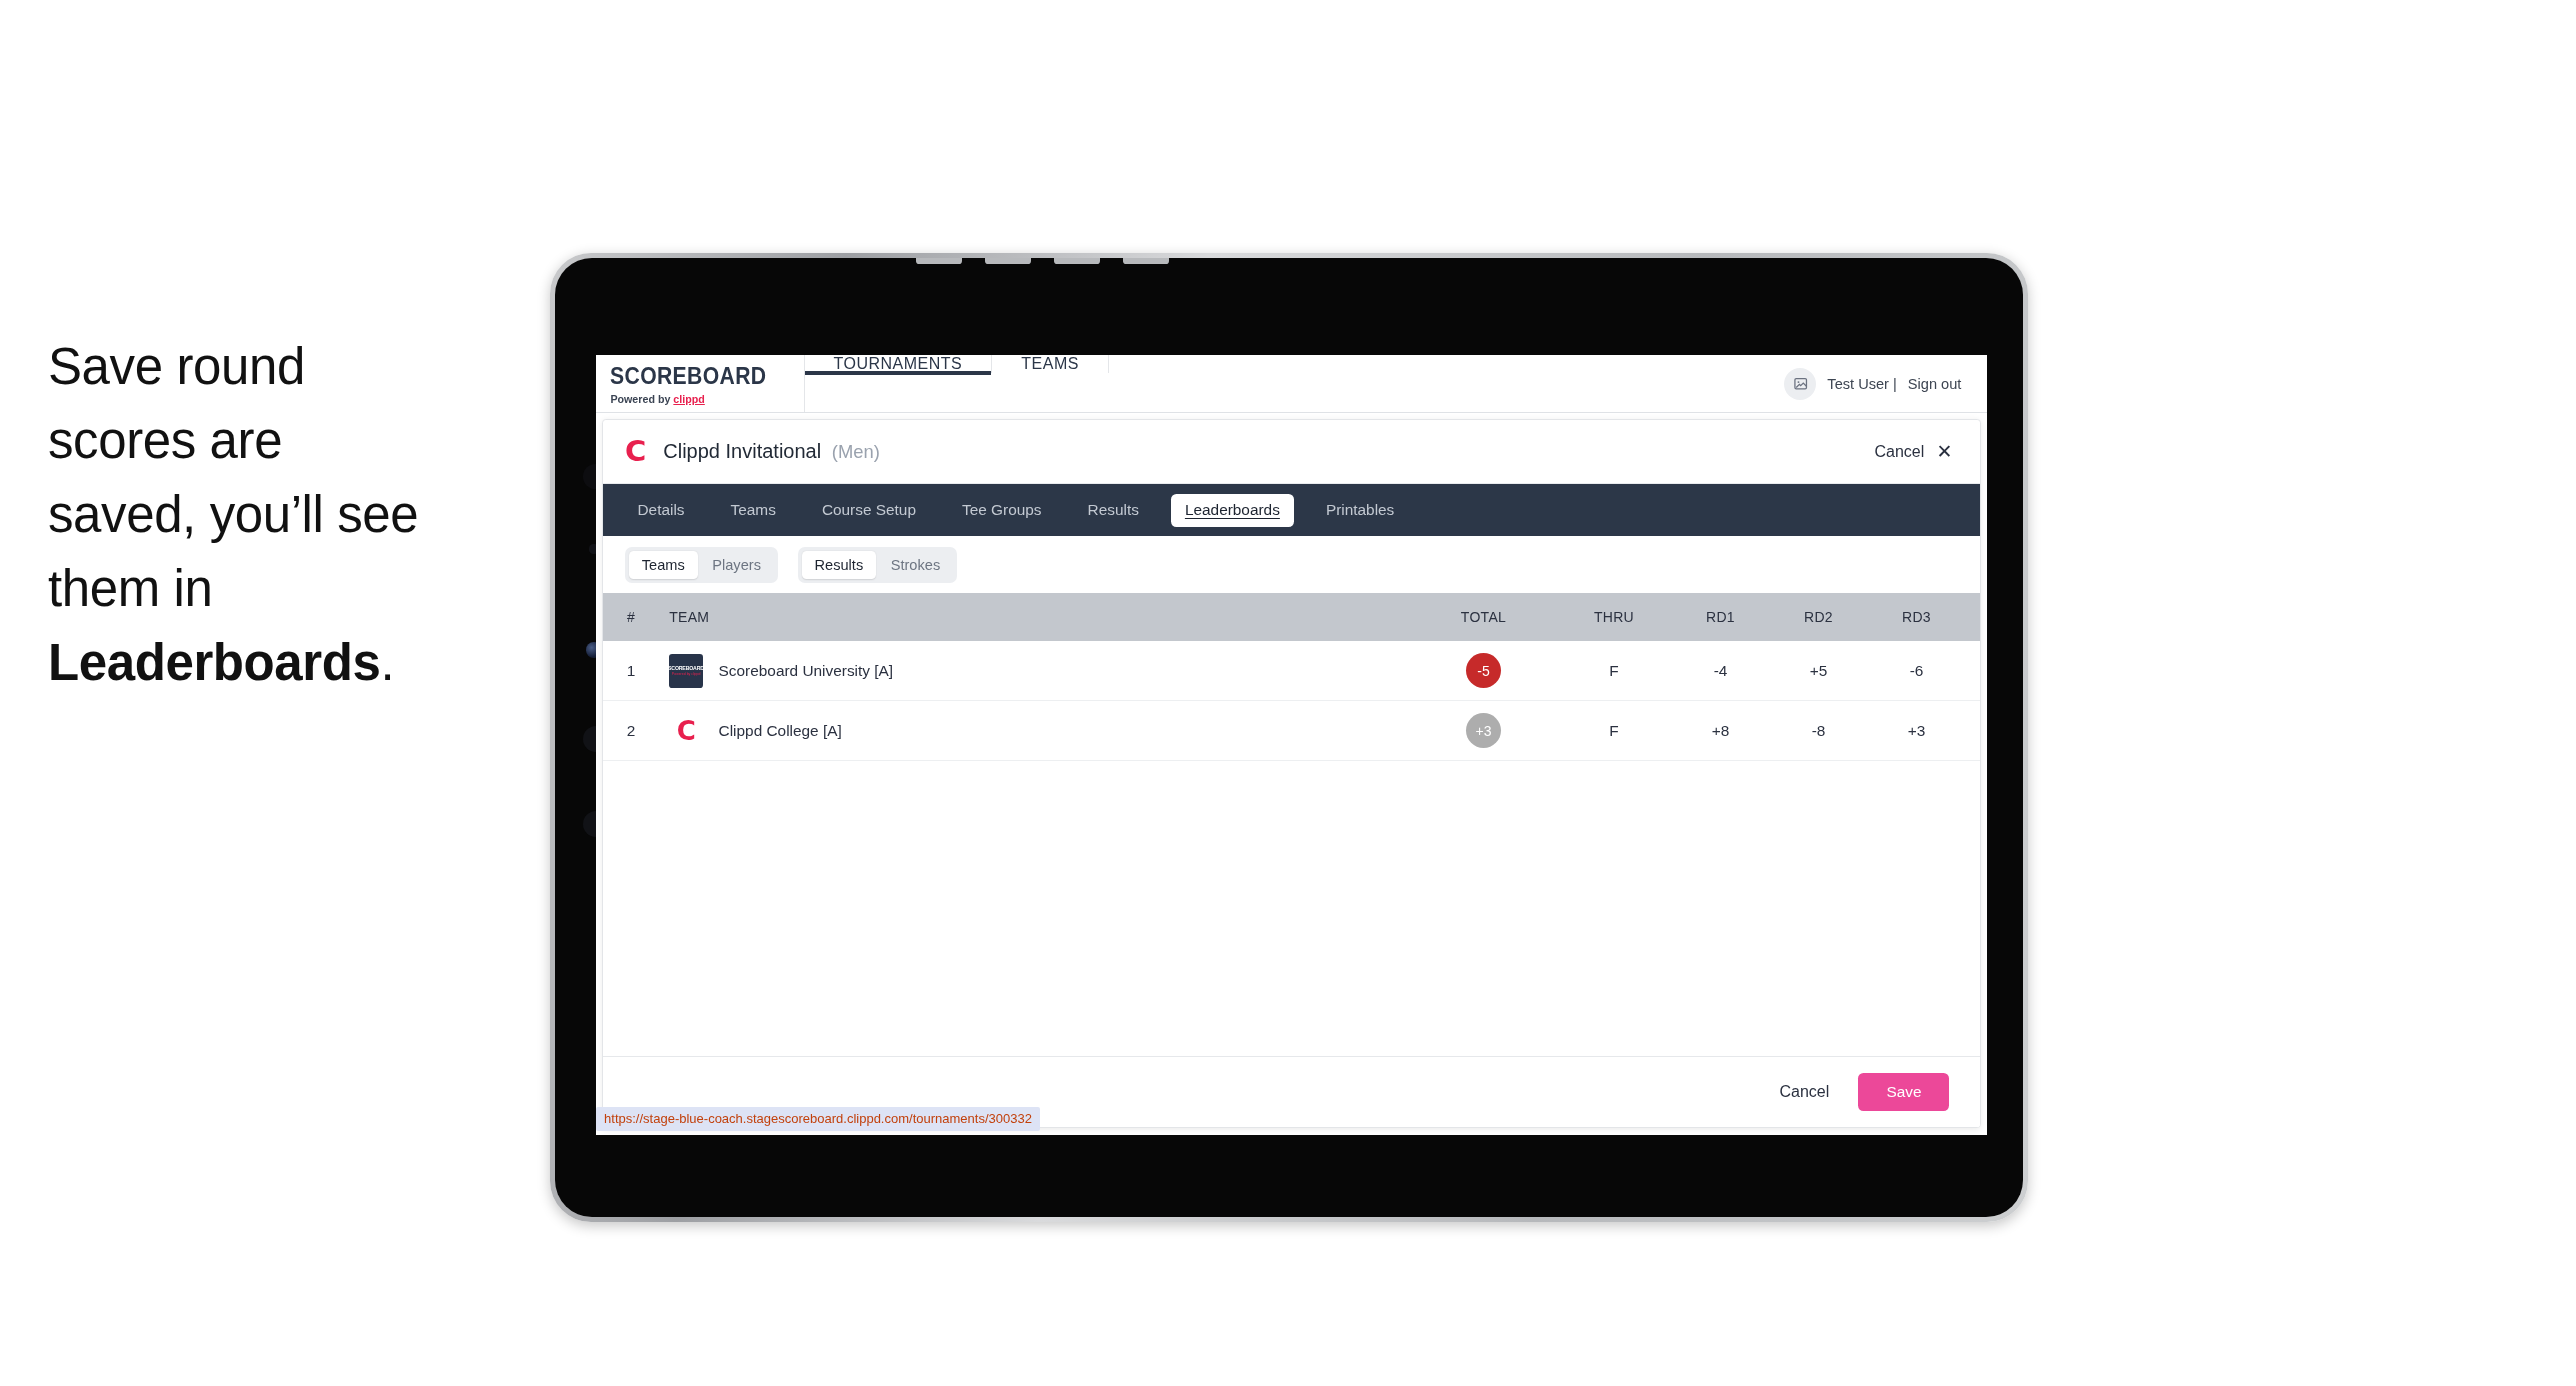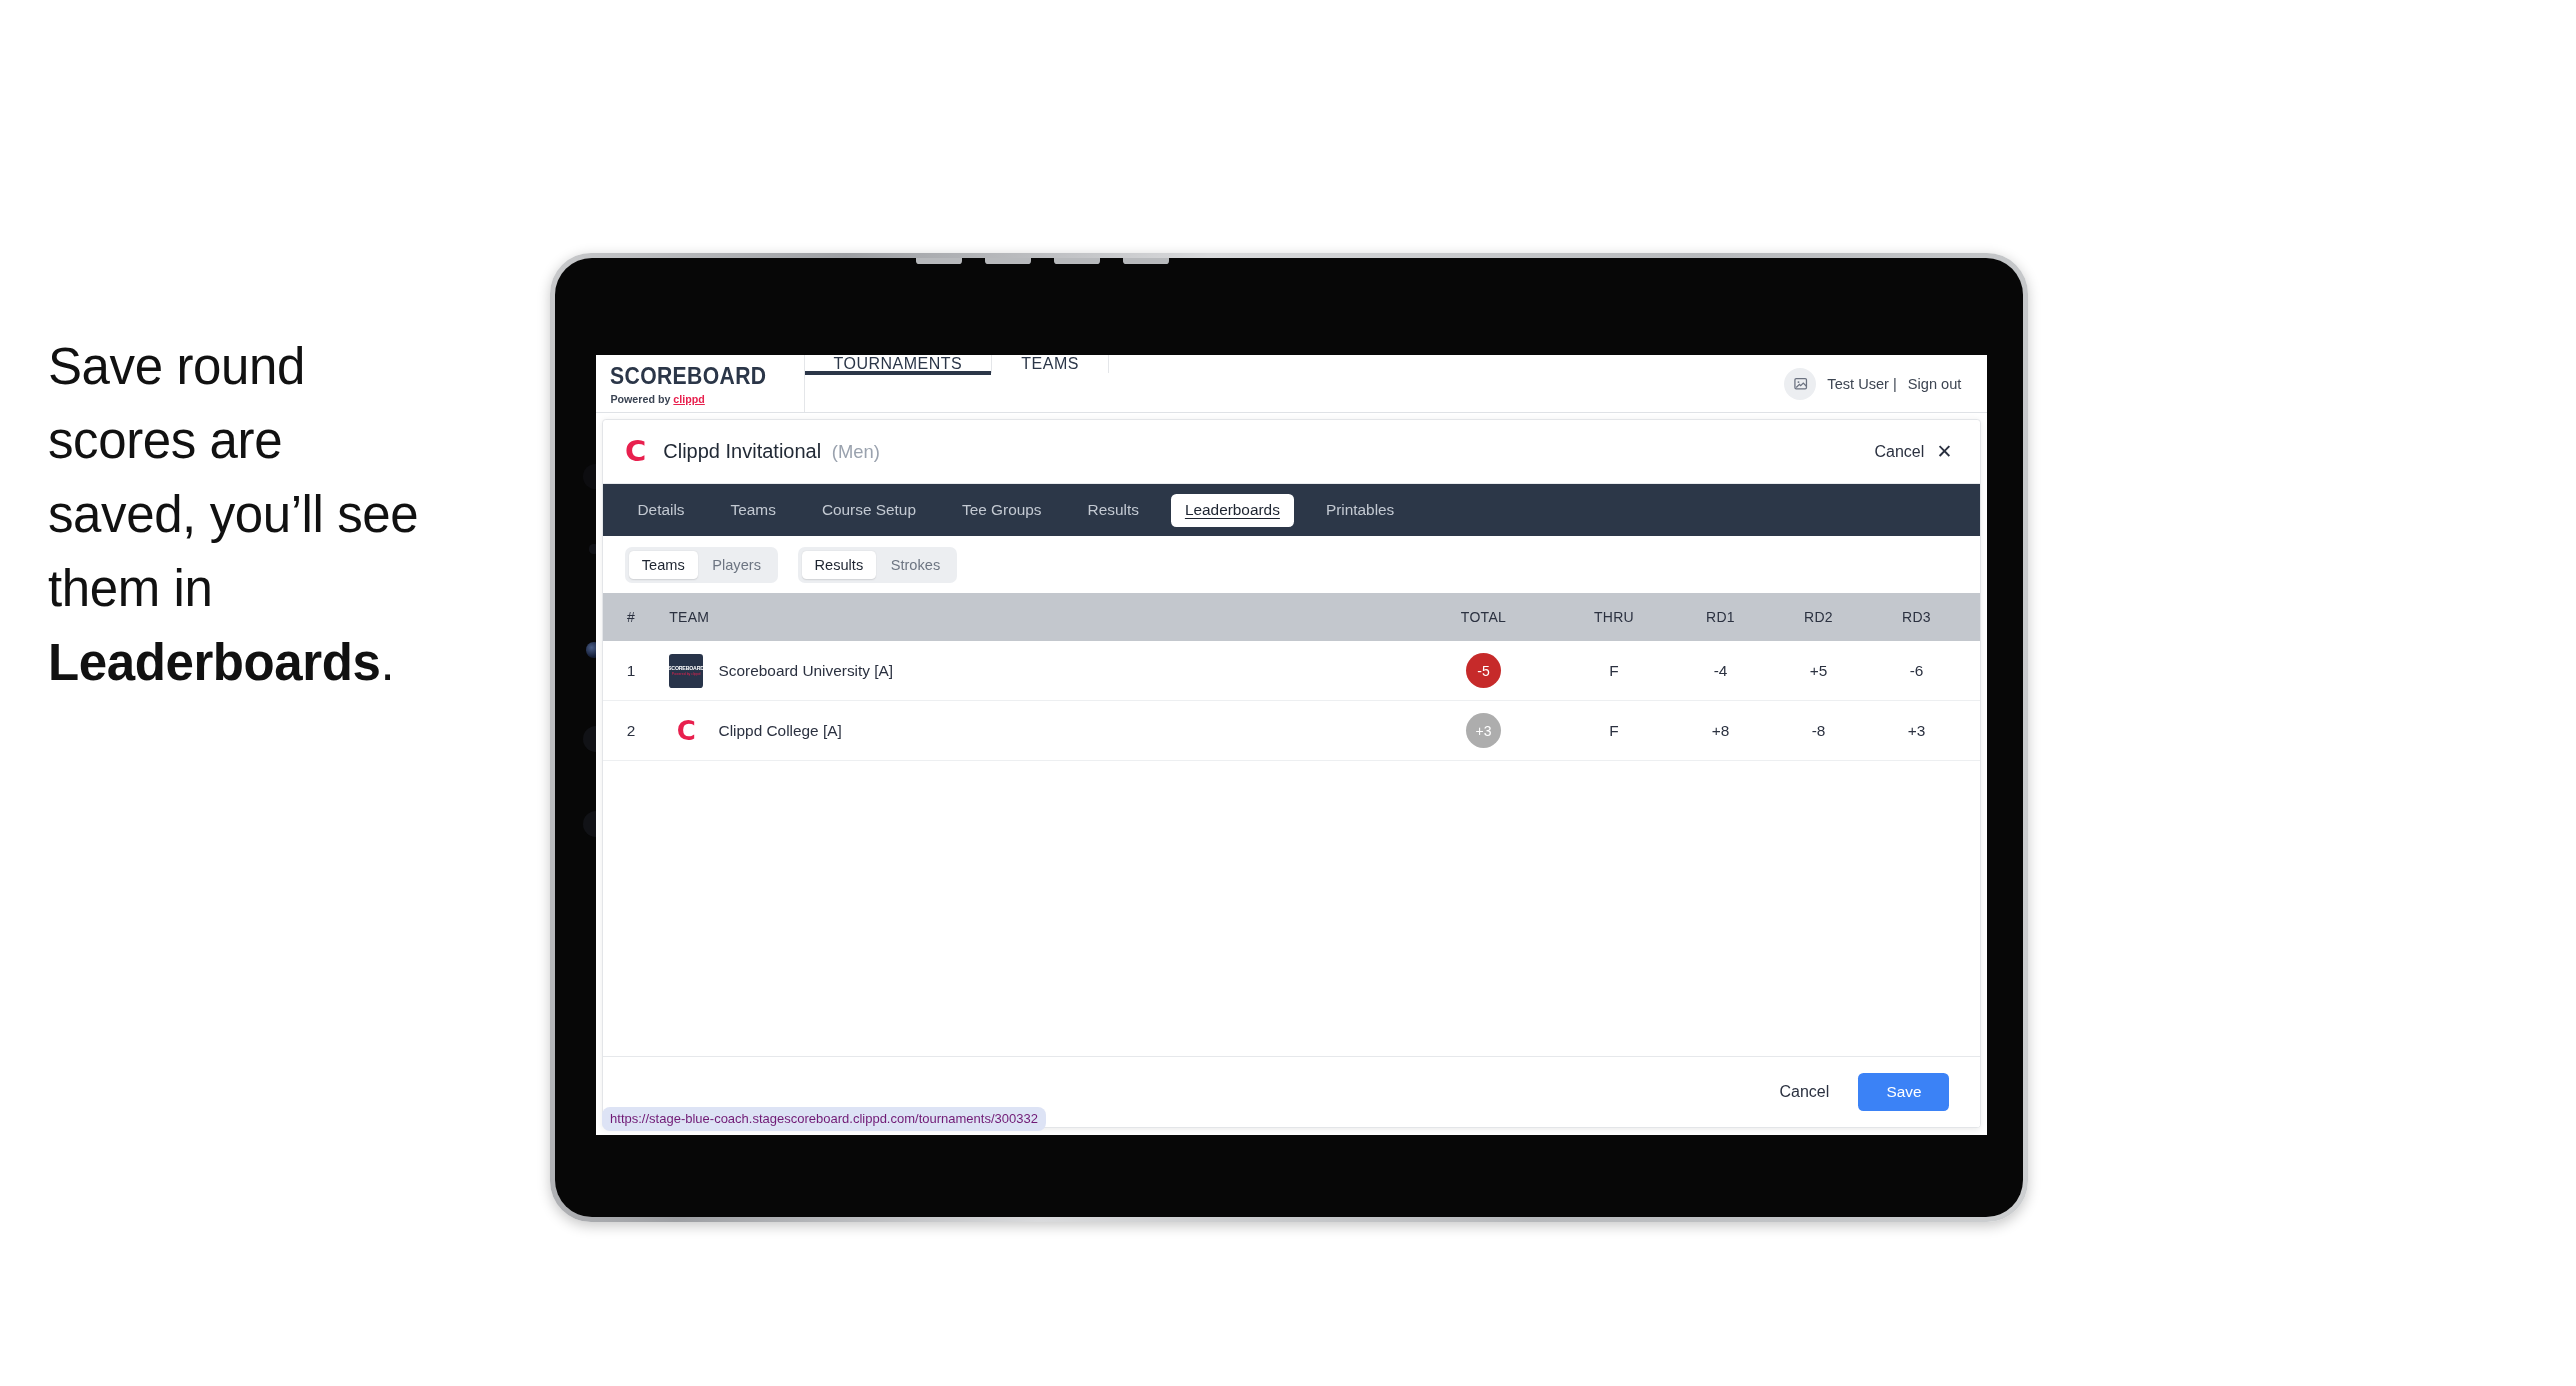--- a/index.html
+++ b/index.html
@@ -328,41 +328,41 @@
     flex: none;
     background: #ffffff;
   }
   .btn-cancel {
     font-size: 16px;
     color: #2b3140;
     cursor: pointer;
     padding: 7.7px 6.1px;
   }
   .btn-save {
-    background: #3b82f6;
+    background: #ec4899;
     color: #ffffff;
     font-size: 15.4px;
     padding: 10px 28px;
     border-radius: 5.4px;
     border: none;
     cursor: pointer;
     font-family: "Liberation Sans", sans-serif;
   }
 
   
   .statusurl {
     position: absolute;
-    left: 47px;
+    left: 41px;
     bottom: 86px;
     background: #dde3f5;
-    color: #701a75;
+    color: #c2410c;
     font-size: 13px;
     padding: 3.8px 7.7px 4.6px 7.7px;
     white-space: nowrap;
-    border-radius: 8px;
+    border-radius: 2px;
   }
 </style>
 </head>
 <body>
 
 <div id="stage">
 
   <div class="caption">
     <span>Save round</span><br>
     <span>scores are</span><br>

